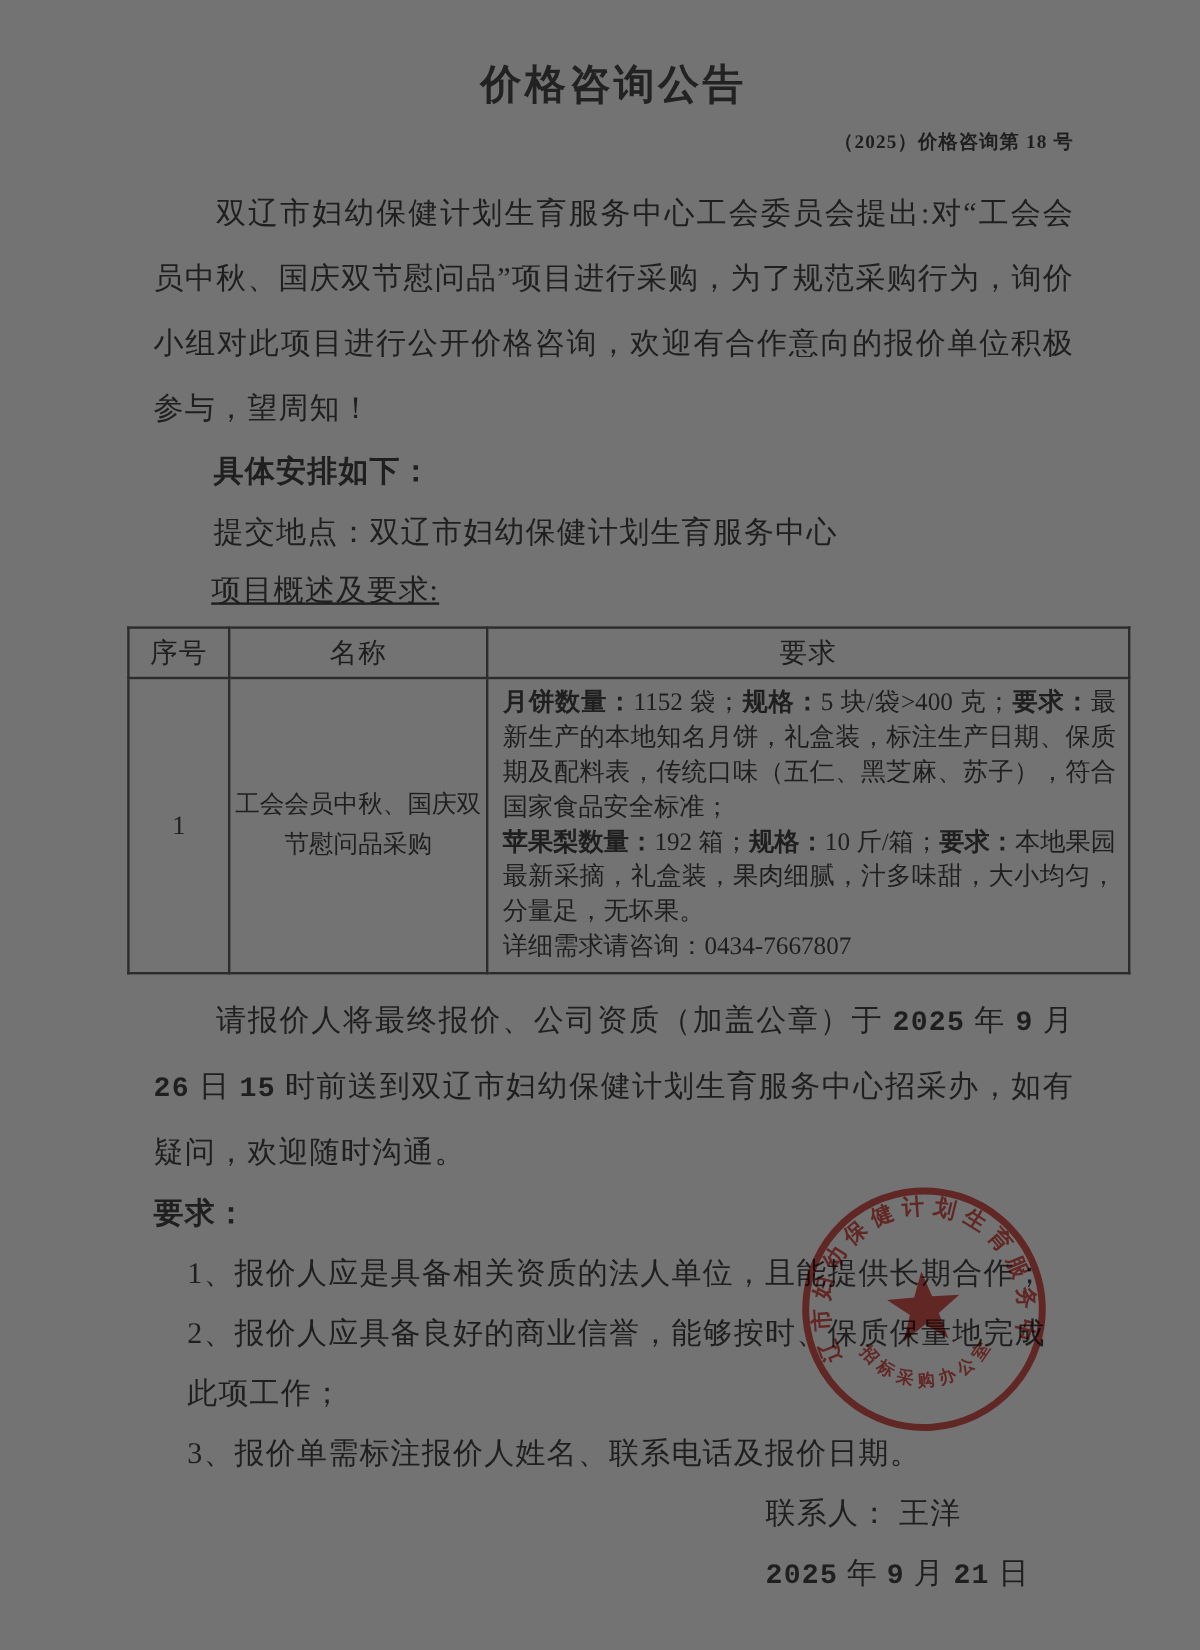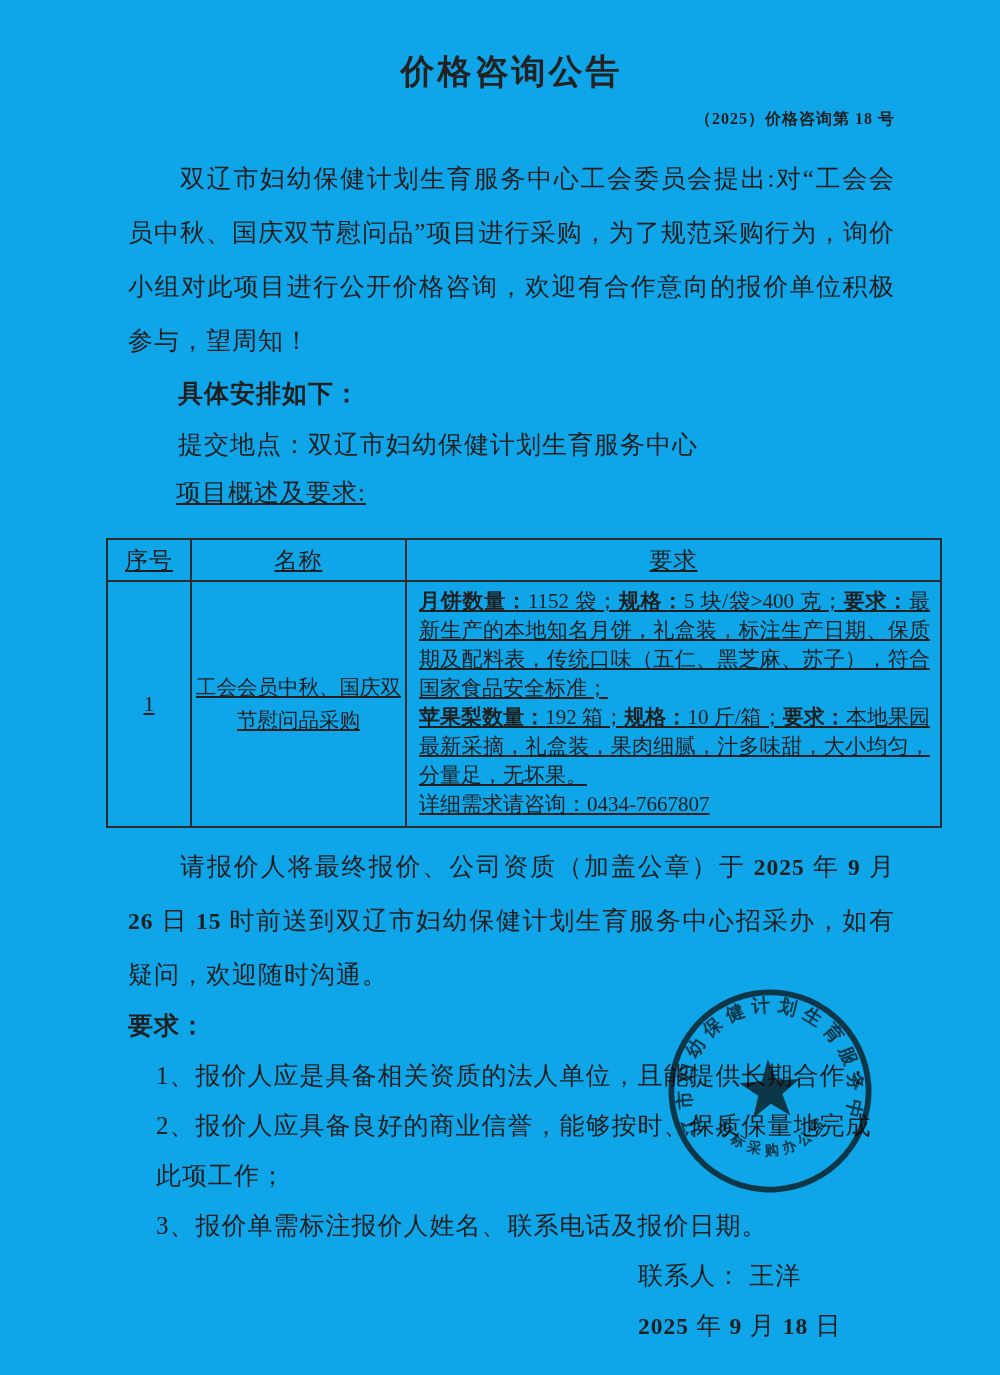--- a/index.html
+++ b/index.html
@@ -1,20 +1,20 @@
 <!DOCTYPE html>
 <html><head>
 <meta charset="utf-8">
 <style>
   html,body { margin:0; padding:0; background:#e8e8e6; }
   .page {
     position:relative;
     width:1000px; height:1375px;
     margin:0 auto;
-    background:#0ea5e9;
+    background:#737373;
     color:#1f1f1f;
     font-family:"Liberation Serif","DejaVu Serif",serif;
     overflow:hidden;
   }
   .content { position:absolute; left:128px; width:767px; top:0; }
 
   .doc-title {
     padding-top:52px;
     text-align:center;
     font-size:34px; font-weight:700;
@@ -33,25 +33,24 @@
     font-size:25px; line-height:54px;
     text-align:justify;
     letter-spacing:1px;
   }
   .intro { margin-top:16px; text-indent:52px; }
   .h-arr  { margin-top:0; line-height:52px; font-weight:700; padding-left:50px; font-size:25px; letter-spacing:1px; }
   .h-sub  { line-height:50px; font-size:25px; letter-spacing:1px; padding-left:50px; }
   .h-ovw  { line-height:46px; font-size:25px; letter-spacing:1px; padding-left:48px;text-decoration:underline; }
 
   table.req {
-    margin-top:22px; margin-left:-22px;
+    margin-top:6px; margin-left:-22px;
     width:822px;
     border-collapse:collapse;
     table-layout:fixed;
-    text-decoration:underline;
   }
   table.req th, table.req td {
     border:2px solid #2c2c2c;
     vertical-align:middle;
   }
   th.c-no, td.c-no { width:80px; }
   th.c-name, td.c-name { width:211px; }
   th.c-req, td.c-req { width:531px; }
   table.req th {
     font-size:23px; font-weight:400;
@@ -64,21 +63,21 @@
   td.c-req .b { font-weight:700; }
 
   .closing { margin-top:12px; text-indent:52px; line-height:53px; }
   .h-req { margin-top:0; line-height:50px; font-size:25px; font-weight:700; letter-spacing:1px; }
   .req-item { font-size:25px; line-height:50px; letter-spacing:1px; padding-left:28px; }
 
   .contact { margin-left:510px; }
   .contact .line { font-size:25px; line-height:50px; letter-spacing:1px; white-space:nowrap; }
 
   .num {
-    font-family:Liberation Serif, serif;
+    font-family:Liberation Mono, monospace;
     font-weight:700; font-size:0.94em;
   }
   .b { font-weight:700; }
 
   .stamp {
     position:absolute;
     left:664px; top:985px;
     width:212px; height:212px;
     transform:rotate(-4deg);
     opacity:0.85;
@@ -128,21 +127,21 @@
     <div class="para closing"><span>请报价人将最终报价、公司资质（加盖公章）于 </span><span class="num">2025</span><span> 年 </span><span class="num">9</span><span> 月 </span><span class="num">26</span><span> 日 </span><span class="num">15</span><span> 时前送到双辽市妇幼保健计划生育服务中心招采办，如有疑问，欢迎随时沟通。</span></div>
 
     <div class="h-req">要求：</div>
 
     <div class="req-item">1、报价人应是具备相关资质的法人单位，且能提供长期合作；</div>
     <div class="req-item">2、报价人应具备良好的商业信誉，能够按时、保质保量地完成此项工作；</div>
     <div class="req-item">3、报价单需标注报价人姓名、联系电话及报价日期。</div>
 
     <div class="contact">
       <div class="line"><span>联系人：  王洋</span></div>
-      <div class="line"><span class="num">2025</span><span> 年 </span><span class="num">9</span><span> 月 </span><span class="num">18</span><span> 日</span></div>
+      <div class="line"><span class="num">2025</span><span> 年 </span><span class="num">9</span><span> 月 </span><span class="num">21</span><span> 日</span></div>
     </div>
 
   </div>
 
   <svg class="stamp" viewBox="0 0 200 200">
     <defs>
       <path id="arcTop" d="M 38.6,143 A 75,75 0 1 1 161.4,143" fill="none"></path>
       <path id="arcBottom" d="M 48,130 A 60,60 0 0 0 152,130" fill="none"></path>
     </defs>
     <circle cx="100" cy="100" r="93" fill="none" stroke="#cf3730" stroke-width="5.5"></circle>

